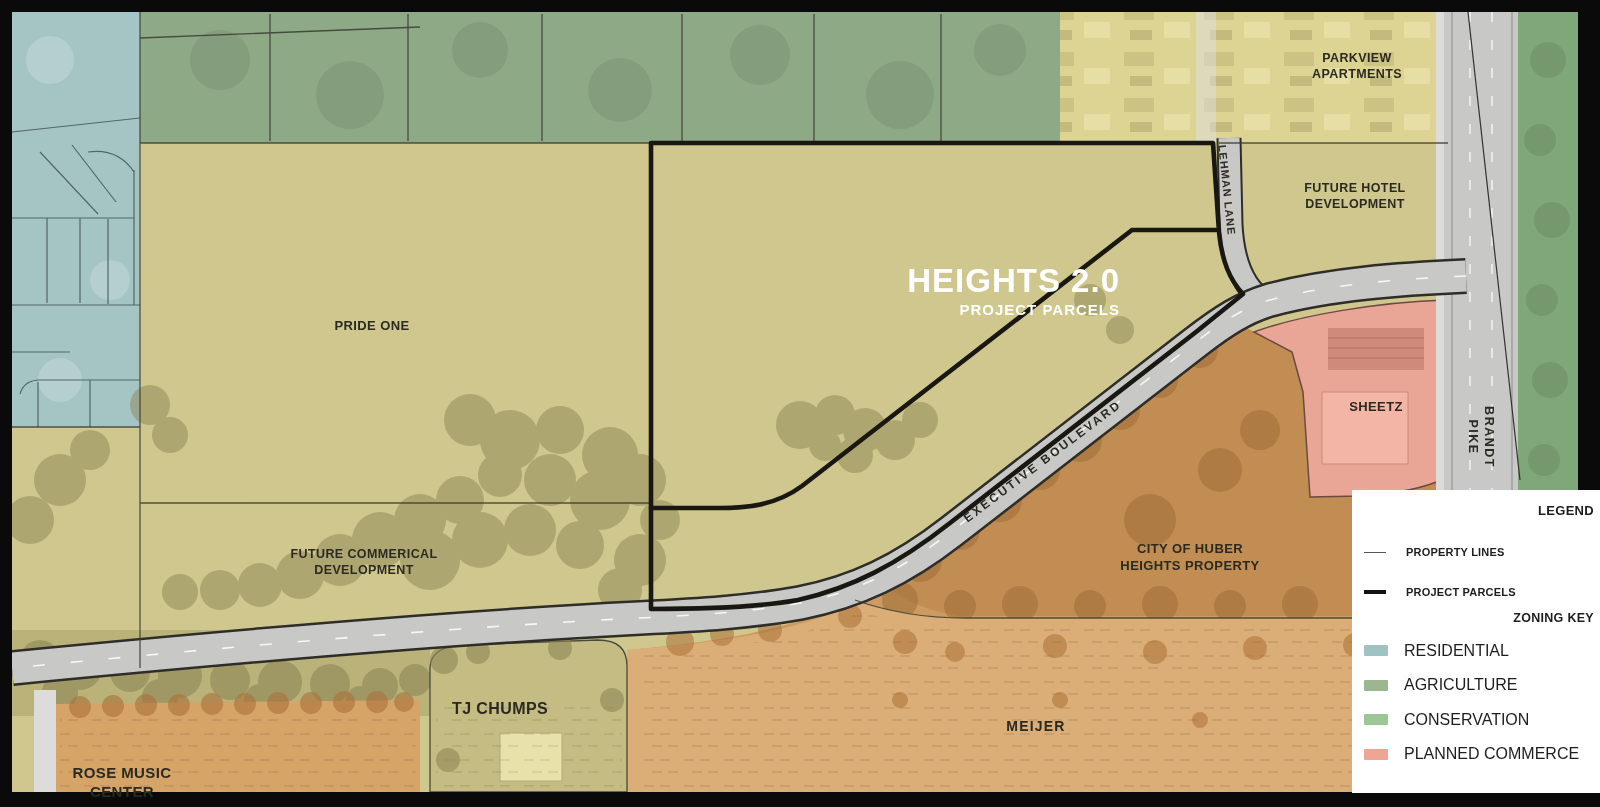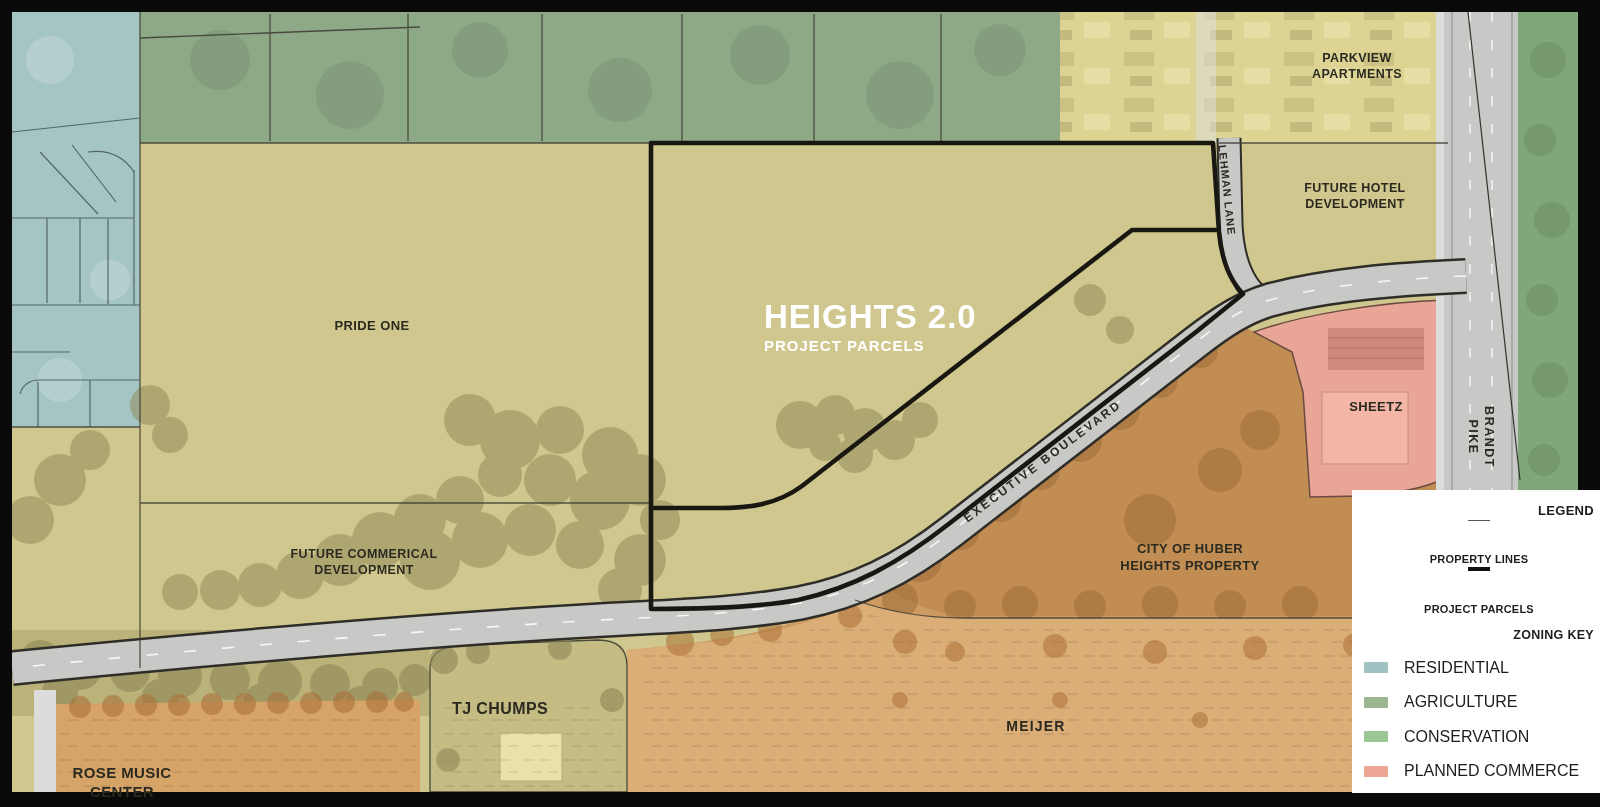--- a/index.html
+++ b/index.html
@@ -18,30 +18,30 @@
   #lbl-sheetz{left:1338px;top:399px;width:76px;font-size:13px;}
   #lbl-tj{left:445px;top:699px;width:110px;font-size:16px;}
   #lbl-meijer{left:995px;top:718px;width:82px;font-size:14px;letter-spacing:1.2px;}
   #lbl-rose{left:66px;top:763px;width:112px;font-size:15px;}
   #lbl-lehman{left:1181px;top:183px;width:92px;font-size:11px;letter-spacing:1px;
               transform:rotate(84deg);}
   #lbl-exec{left:936px;top:454px;width:214px;font-size:12px;letter-spacing:2.5px;
             transform:rotate(-37deg);}
   #lbl-brandt{left:1433px;top:421px;width:96px;font-size:12.5px;letter-spacing:1.5px;
               transform:rotate(90deg);}
-  #map-title{position:absolute;left:764px;top:264px;width:320px;text-align:left;
-             color:var(--c-label_white,#fff);margin-top:36px;}
+  #map-title{position:absolute;left:800px;top:264px;width:320px;text-align:right;
+             color:var(--c-label_white,#fff);}
   #map-title .t1{font-size:33px;font-weight:800;letter-spacing:1px;line-height:1;}
   #map-title .t2{font-size:15px;font-weight:700;letter-spacing:1px;margin-top:4px;}
   
   #legend{position:absolute;left:1352px;top:490px;width:250px;height:303px;
           background:var(--c-legend_bg,#fff);color:var(--c-legend_text,#1d1d1b);
           box-sizing:border-box;padding:13px 8px 0 12px;text-align:right;}
   .lg-title{font-size:13px;font-weight:800;letter-spacing:.3px;}
-  .lg-row{display:flex;align-items:center;gap:10px;margin-top:2px;flex-direction:column;}
+  .lg-row{display:flex;align-items:center;gap:20px;margin-top:28px;}
   .lg-row .txt{font-size:11px;font-weight:600;letter-spacing:.2px;}
   .lg-line{width:22px;height:0;flex:0 0 22px;}
   .lg-line.thin{border-top:1.6px solid #555;}
   .lg-line.thick{border-top:4px solid #111;}
   .lg-zoning{margin-top:13px;font-size:12.5px;font-weight:800;letter-spacing:.3px;}
   .lg-zrow{display:flex;align-items:center;gap:16px;margin-top:16.5px;}
   .lg-swatch{width:24px;height:11px;flex:0 0 24px;border-radius:1px;}
 </style>
 </head>
 <body>

